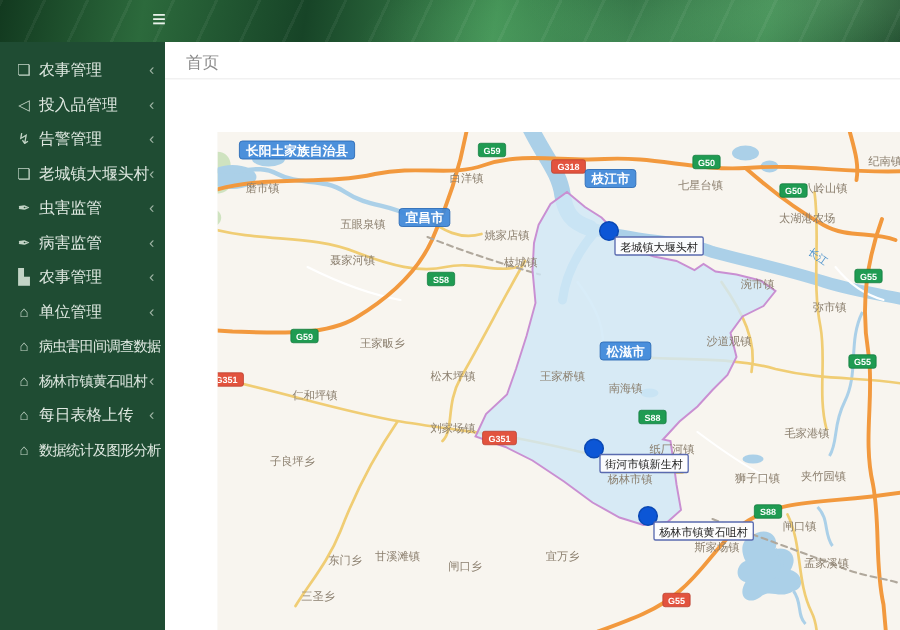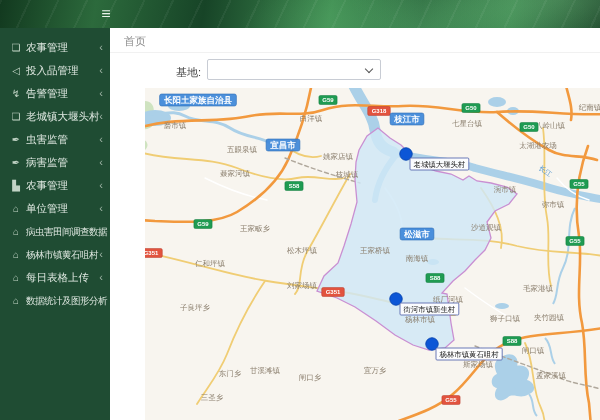--- a/index.html
+++ b/index.html
@@ -104,27 +104,20 @@
     <li class="small">
       <span class="mi">⌂</span><span class="lbl">数据统计及图形分析</span>
       <span class="chev">‹</span></li>
   </ul>
 </div>
 
 <div class="content">
   <div class="breadcrumb">首页</div>
   <div class="divider"></div>
 
-  <div class="filter-row">
-    <span class="filter-label">基地:</span>
-    <select class="base-select">
-      <option></option>
-    </select>
-    <span class="select-arrow"></span>
-  </div>
 
   <div class="map">
     <svg width="455" height="332" viewBox="0 0 455 332" xmlns="http://www.w3.org/2000/svg">
 
       <rect x="0" y="0" width="455" height="332" fill="#f8f5ef"></rect>
 
       <path d="M -5,14 C 6,10 12,20 7,28 C 13,34 7,43 -5,41 Z" fill="#cfe3c0"></path>
       <path d="M -5,52 C 2,50 5,58 0,62 L -5,62 Z" fill="#cfe3c0"></path>
 
       <g>

